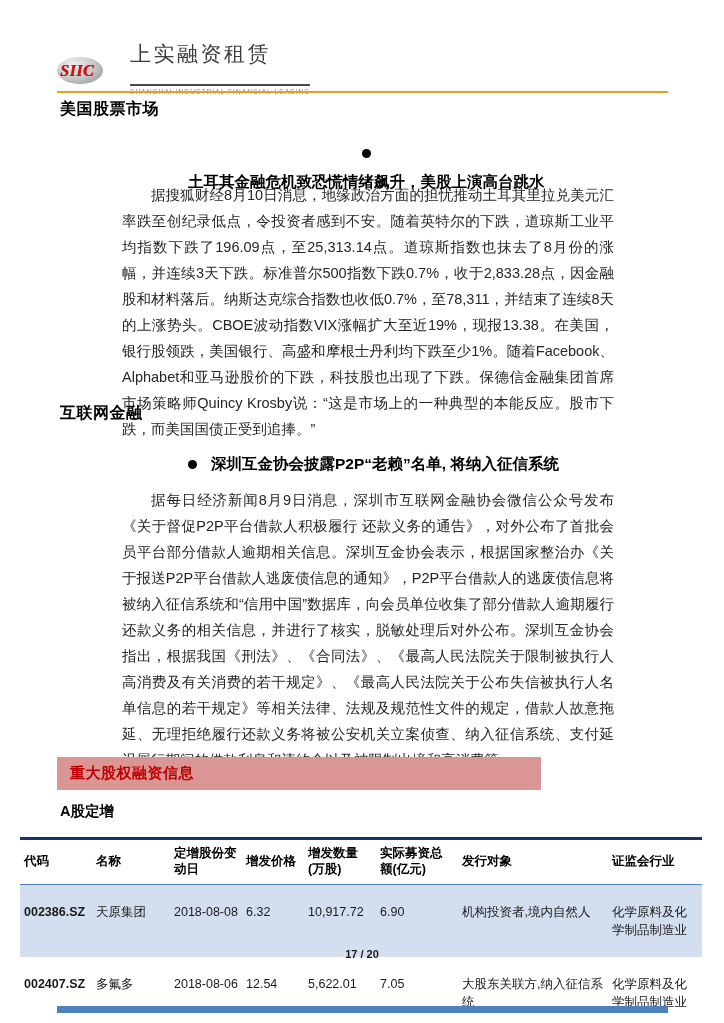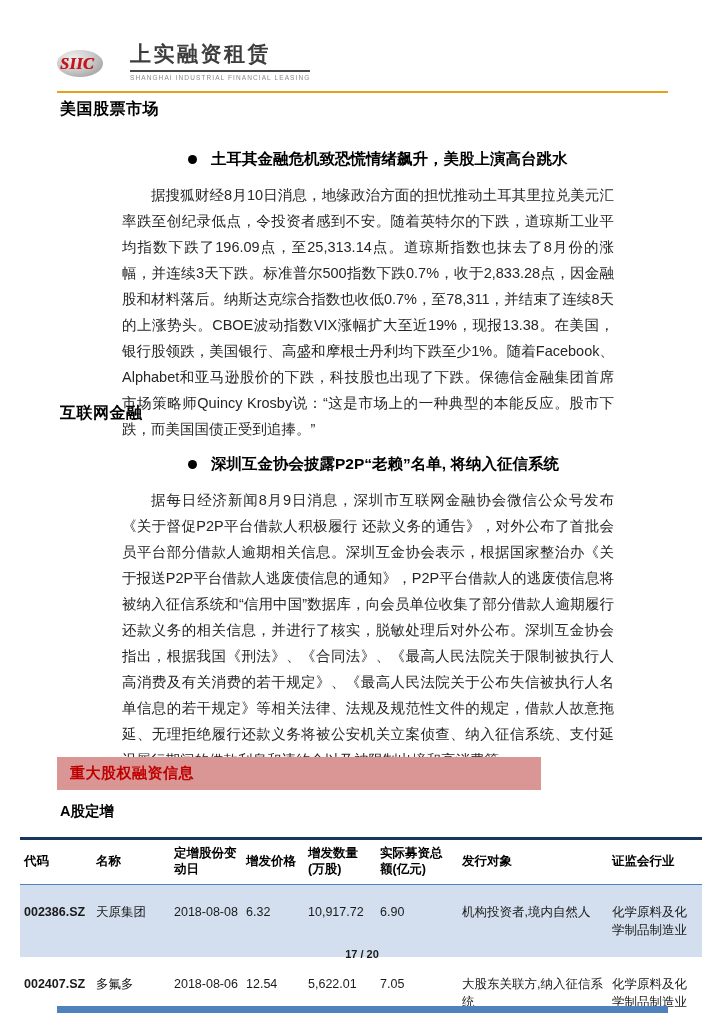--- a/index.html
+++ b/index.html
@@ -14,35 +14,35 @@
   .logo-mark { position:relative; width:50px; height:30px; margin-top:7px; flex:none; }
   .logo-mark .globe {
     position:absolute; left:0; top:1px; width:46px; height:27px; border-radius:50%;
     background:radial-gradient(ellipse at 35% 30%, #efefef 0%, #cccccc 45%, #909090 100%);
   }
   .logo-mark .siic {
     position:absolute; left:3px; top:6px; color:#c4161c; font-style:italic; font-weight:bold;
     font-size:16px; letter-spacing:.5px; text-shadow:.6px 0 #c4161c; font-family:"Liberation Serif",serif;
   }
   .logo-text .cn {
-    display:block; font-size:21px; font-weight:700; color:#3d3d3d; letter-spacing:2.5px;
-    border-bottom:2px solid #4a4a4a; padding-bottom:2px; white-space:nowrap;
+    display:block; font-size:21px; font-weight:400; color:#3d3d3d; letter-spacing:2.5px;
+    border-bottom:2px solid #4a4a4a; padding-bottom:16px; white-space:nowrap;
   }
   .logo-text .en {
     display:block; font-size:6.5px; color:#8a8a8a; letter-spacing:1.1px; margin-top:2px; white-space:nowrap;
   }
   .gold-rule { position:absolute; left:57px; top:91px; width:611px; height:2px; background:#E5A01E; }
 
   
   .sec-heading { position:absolute; left:60px; margin:0; font-size:16px; font-weight:bold; color:#000; letter-spacing:.5px; }
   #sec1-heading { top:99px; }
   #sec2-heading { top:403px; }
 
   .bullet-row { position:absolute; left:188px; display:flex; align-items:center; gap:14px; }
-  #bullet1 { top:149px; }
+  #bullet1 { top:149px;flex-direction:column; }
   #bullet2 { top:454px;justify-content:space-between; }
   .bullet-dot { width:9px; height:9px; border-radius:50%; background:#000; flex:none; }
   .bullet-title { margin:0; font-size:15.5px; font-weight:bold; color:#000; white-space:nowrap; }
 
   .body-para {
     position:absolute; left:122px; width:492px; margin:0;
     font-size:14.5px; line-height:26px; text-align:justify; text-indent:2em; color:#262626;
   }
   #para1 { top:182px; }
   #para2 { top:487px; }

